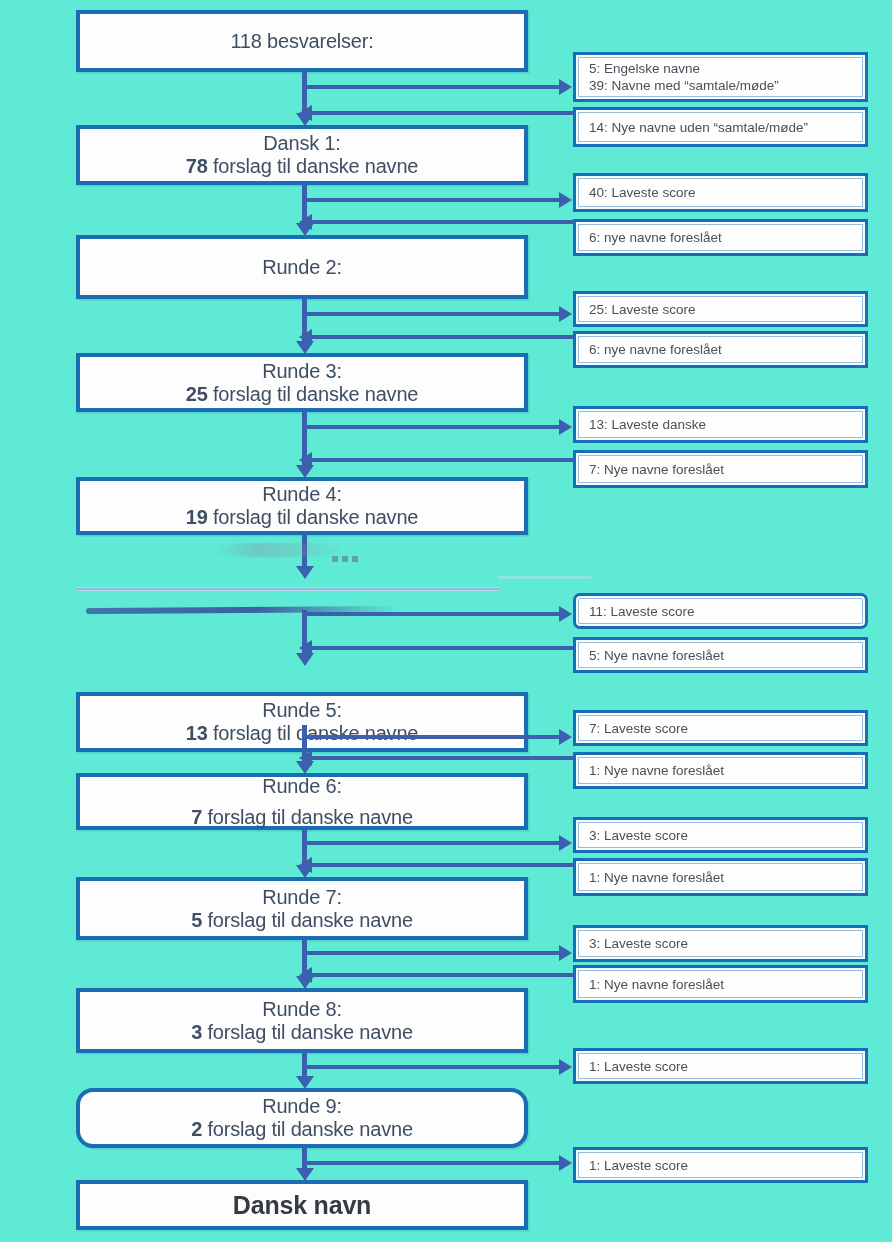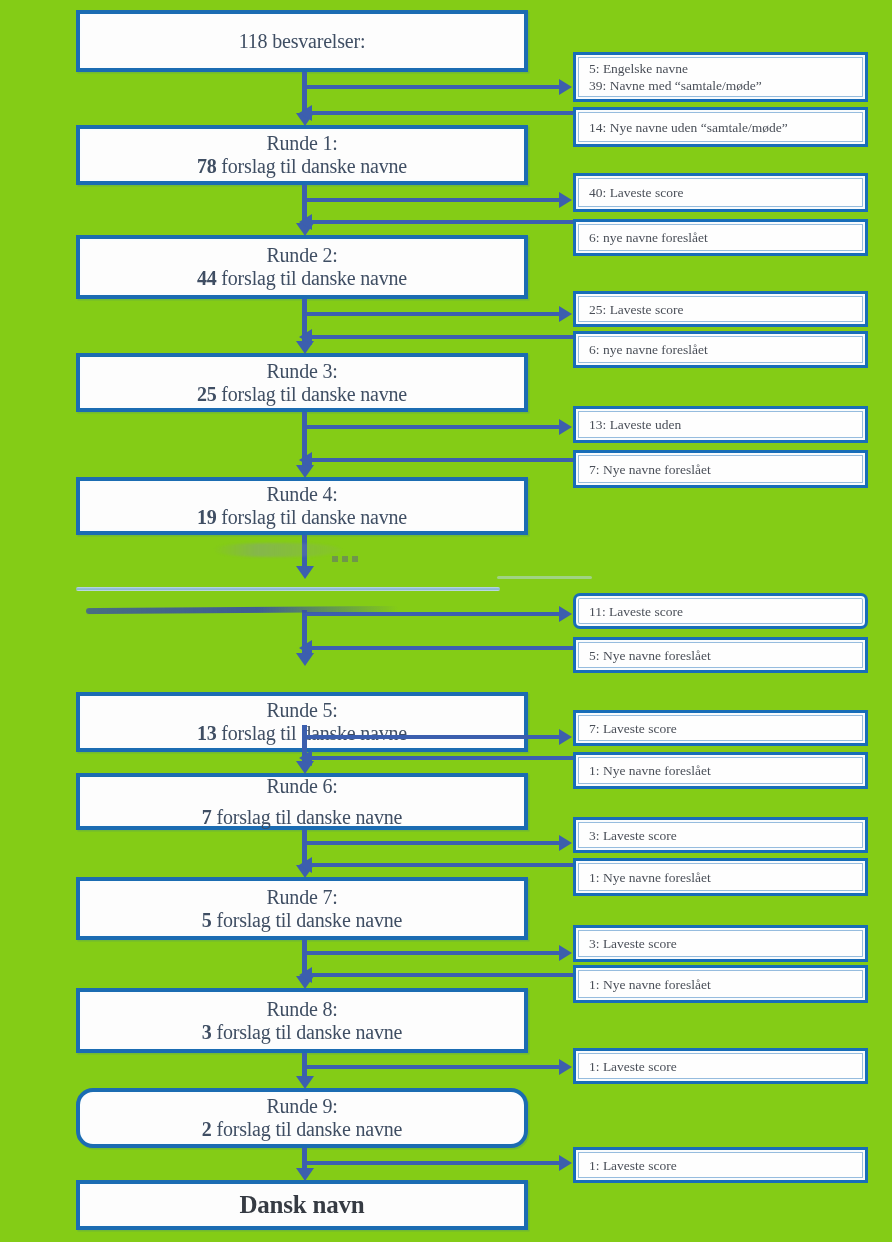--- a/index.html
+++ b/index.html
@@ -1,18 +1,18 @@
 <!DOCTYPE html>
 <html><head>
 <meta charset="utf-8">
 <style>
   html,body{margin:0;padding:0;background:#ffffff;}
   #canvas{
-    position:relative;width:892px;height:1242px;background:#84cc16;
-    overflow:hidden;font-family:Liberation Serif, serif;
+    position:relative;width:892px;height:1242px;background:#5eead4;
+    overflow:hidden;font-family:Liberation Sans, sans-serif;
   }
   
   .node{
     position:absolute;box-sizing:border-box;
     border:4px solid #1b6cb2;background:#fdfdfd;
     box-shadow:inset 0 0 0 2px #fbfdfe, 1.5px 1.5px 0 rgba(27,108,178,.18);
     display:flex;flex-direction:column;justify-content:center;align-items:center;
     text-align:center;color:#3f4e63;
   }
   .node .l1,.node .l2{font-size:20px;line-height:23px;letter-spacing:-.2px;white-space:pre;}
@@ -55,26 +55,25 @@
     border-radius:3px;transform:rotate(-.4deg);filter:blur(.3px);}
 </style>
 </head>
 <body>
 
 <div id="canvas">
     <div class="node" style="left: 76px; top: 10px; width: 452px; height: 62px;">
       <div class="l1">118 besvarelser:</div>
     </div>
     <div class="node" style="left: 76px; top: 125px; width: 452px; height: 60px;">
-      <div class="l1">Runde 1:</div>
+      <div class="l1">Dansk 1:</div>
       <div class="l2"><div class="num" style="display: inline;">78</div><div class="tail" style="display: inline;"> forslag til danske navne</div></div>
     </div>
     <div class="node" style="left: 76px; top: 235px; width: 452px; height: 64px;">
       <div class="l1">Runde 2:</div>
-      <div class="l2"><div class="num" style="display: inline;">44</div><div class="tail" style="display: inline;"> forslag til danske navne</div></div>
     </div>
     <div class="node" style="left: 76px; top: 353px; width: 452px; height: 59px;">
       <div class="l1">Runde 3:</div>
       <div class="l2"><div class="num" style="display: inline;">25</div><div class="tail" style="display: inline;"> forslag til danske navne</div></div>
     </div>
     <div class="node" style="left: 76px; top: 477px; width: 452px; height: 58px;">
       <div class="l1">Runde 4:</div>
       <div class="l2"><div class="num" style="display: inline;">19</div><div class="tail" style="display: inline;"> forslag til danske navne</div></div>
     </div>
     <div class="node" style="left: 76px; top: 665px; width: 452px; height: 60px; margin-top: 27px;">
@@ -113,21 +112,21 @@
     <div class="note" style="left: 573px; top: 219px; width: 295px; height: 37px;">
       <div class="nline">6: nye navne foreslået</div>
     </div>
     <div class="note" style="left: 573px; top: 291px; width: 295px; height: 36px;">
       <div class="nline">25: Laveste score</div>
     </div>
     <div class="note" style="left: 573px; top: 331px; width: 295px; height: 37px;">
       <div class="nline">6: nye navne foreslået</div>
     </div>
     <div class="note" style="left: 573px; top: 406px; width: 295px; height: 37px;">
-      <div class="nline">13: Laveste uden</div>
+      <div class="nline">13: Laveste danske</div>
     </div>
     <div class="note" style="left: 573px; top: 450px; width: 295px; height: 38px;">
       <div class="nline">7: Nye navne foreslået</div>
     </div>
     <div class="note" style="left: 573px; top: 593px; width: 295px; height: 36px; border-radius: 7px;">
       <div class="nline">11: Laveste score</div>
     </div>
     <div class="note" style="left: 573px; top: 637px; width: 295px; height: 36px;">
       <div class="nline">5: Nye navne foreslået</div>
     </div>

